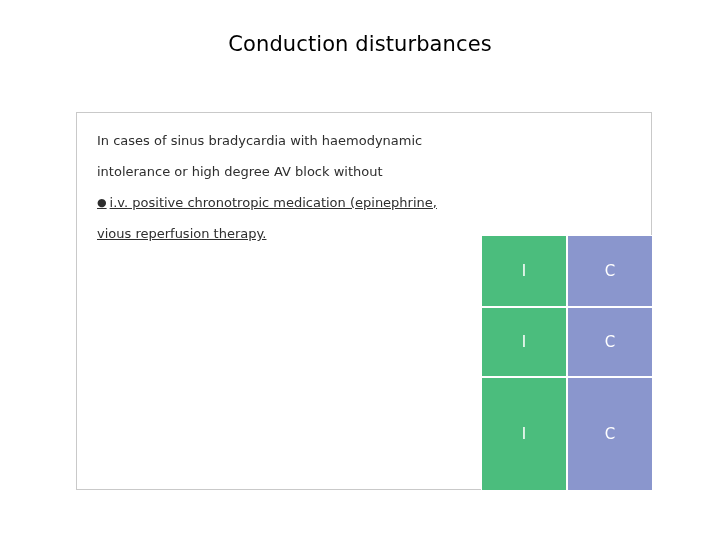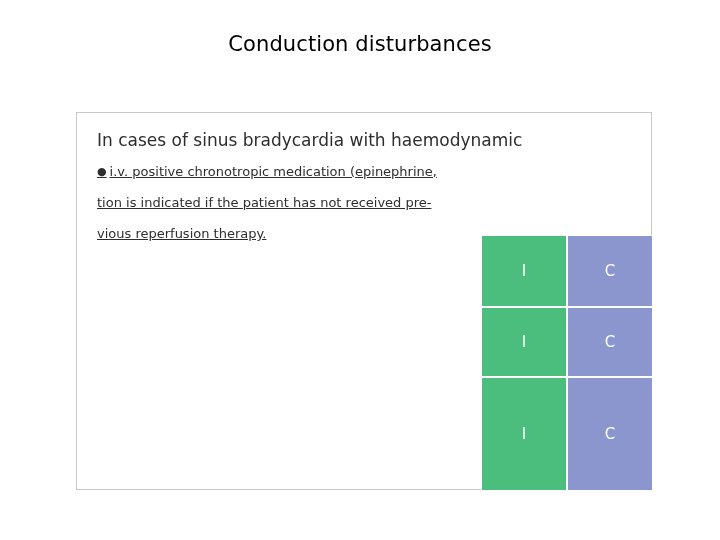--- a/index.html
+++ b/index.html
@@ -45,21 +45,21 @@
     left: 0;
     top: 0;
     width: 404px;
     height: 100%;
     box-sizing: border-box;
     padding: 12px 8px 0 20px;
   }
   .para {
     color: #2e2e2e;
     font-family: "DejaVu Sans", sans-serif;
-    font-size: 17px;
+    font-size: 13px;
     line-height: 31px;
     white-space: nowrap;
   }
   .para.bullet {
     font-size: 13px;
     text-decoration: underline;
   }
   .bul {
     font-size: 11px;
     vertical-align: 1px;
@@ -103,29 +103,27 @@
 <body>
 
 <div class="slide">
 
   <div class="slide-title">Conduction disturbances</div>
 
   <div class="table-block">
 
     <div class="text-col">
       <div class="para">In cases of sinus bradycardia with haemodynamic</div>
+      <div class="para">intolerance or high degree AV block without</div>
 
       <div class="para bullet">
         <span class="bul">●</span><span>i.v. positive chronotropic medication (epinephrine,</span>
       </div>
 
 
-      <div class="para bullet">
-        <span>tion is indicated if the patient has not received pre-</span>
-      </div>
       <div class="para bullet">
         <span>vious reperfusion therapy.</span>
       </div>
     </div>
 
     <div class="grade-cols">
       <div class="grade-row r0">
         <div class="cell class-cell">I</div>
         <div class="cell level-cell">C</div>
       </div>

